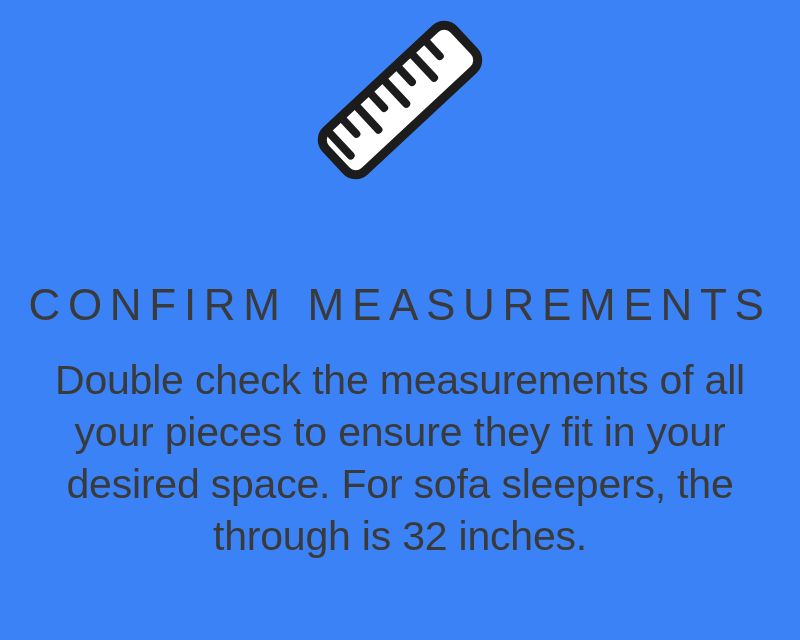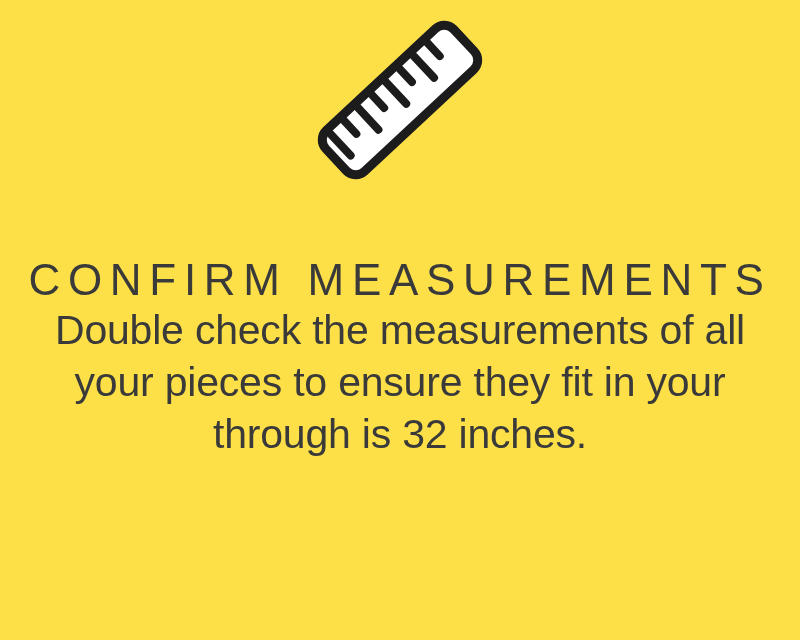--- a/index.html
+++ b/index.html
@@ -12,21 +12,22 @@
     height: 640px;
     overflow: hidden;
     font-family: "Liberation Sans", sans-serif;
   }
   .info-card {
     width: 800px;
     height: 640px;
     display: flex;
     flex-direction: column;
     align-items: center;
-    background: #fde047;
+    background: #3b82f6;
+    gap: 25px;
   }
   .icon-wrap {
     margin-top: 10px;
     width: 180px;
     height: 180px;
     flex: 0 0 auto;
   }
   .icon-wrap svg {
     display: block;
     width: 180px;
@@ -74,16 +75,17 @@
         </g>
       </g>
     </svg>
   </div>
 
   <h1 class="section-title">CONFIRM MEASUREMENTS</h1>
 
   <div class="section-body">
     <div class="line">Double check the measurements of all</div>
     <div class="line">your pieces to ensure they fit in your</div>
+    <div class="line">desired space. For sofa sleepers, the</div>
     <div class="line">through is 32 inches.</div>
   </div>
 
 </div>
 
 </body></html>

